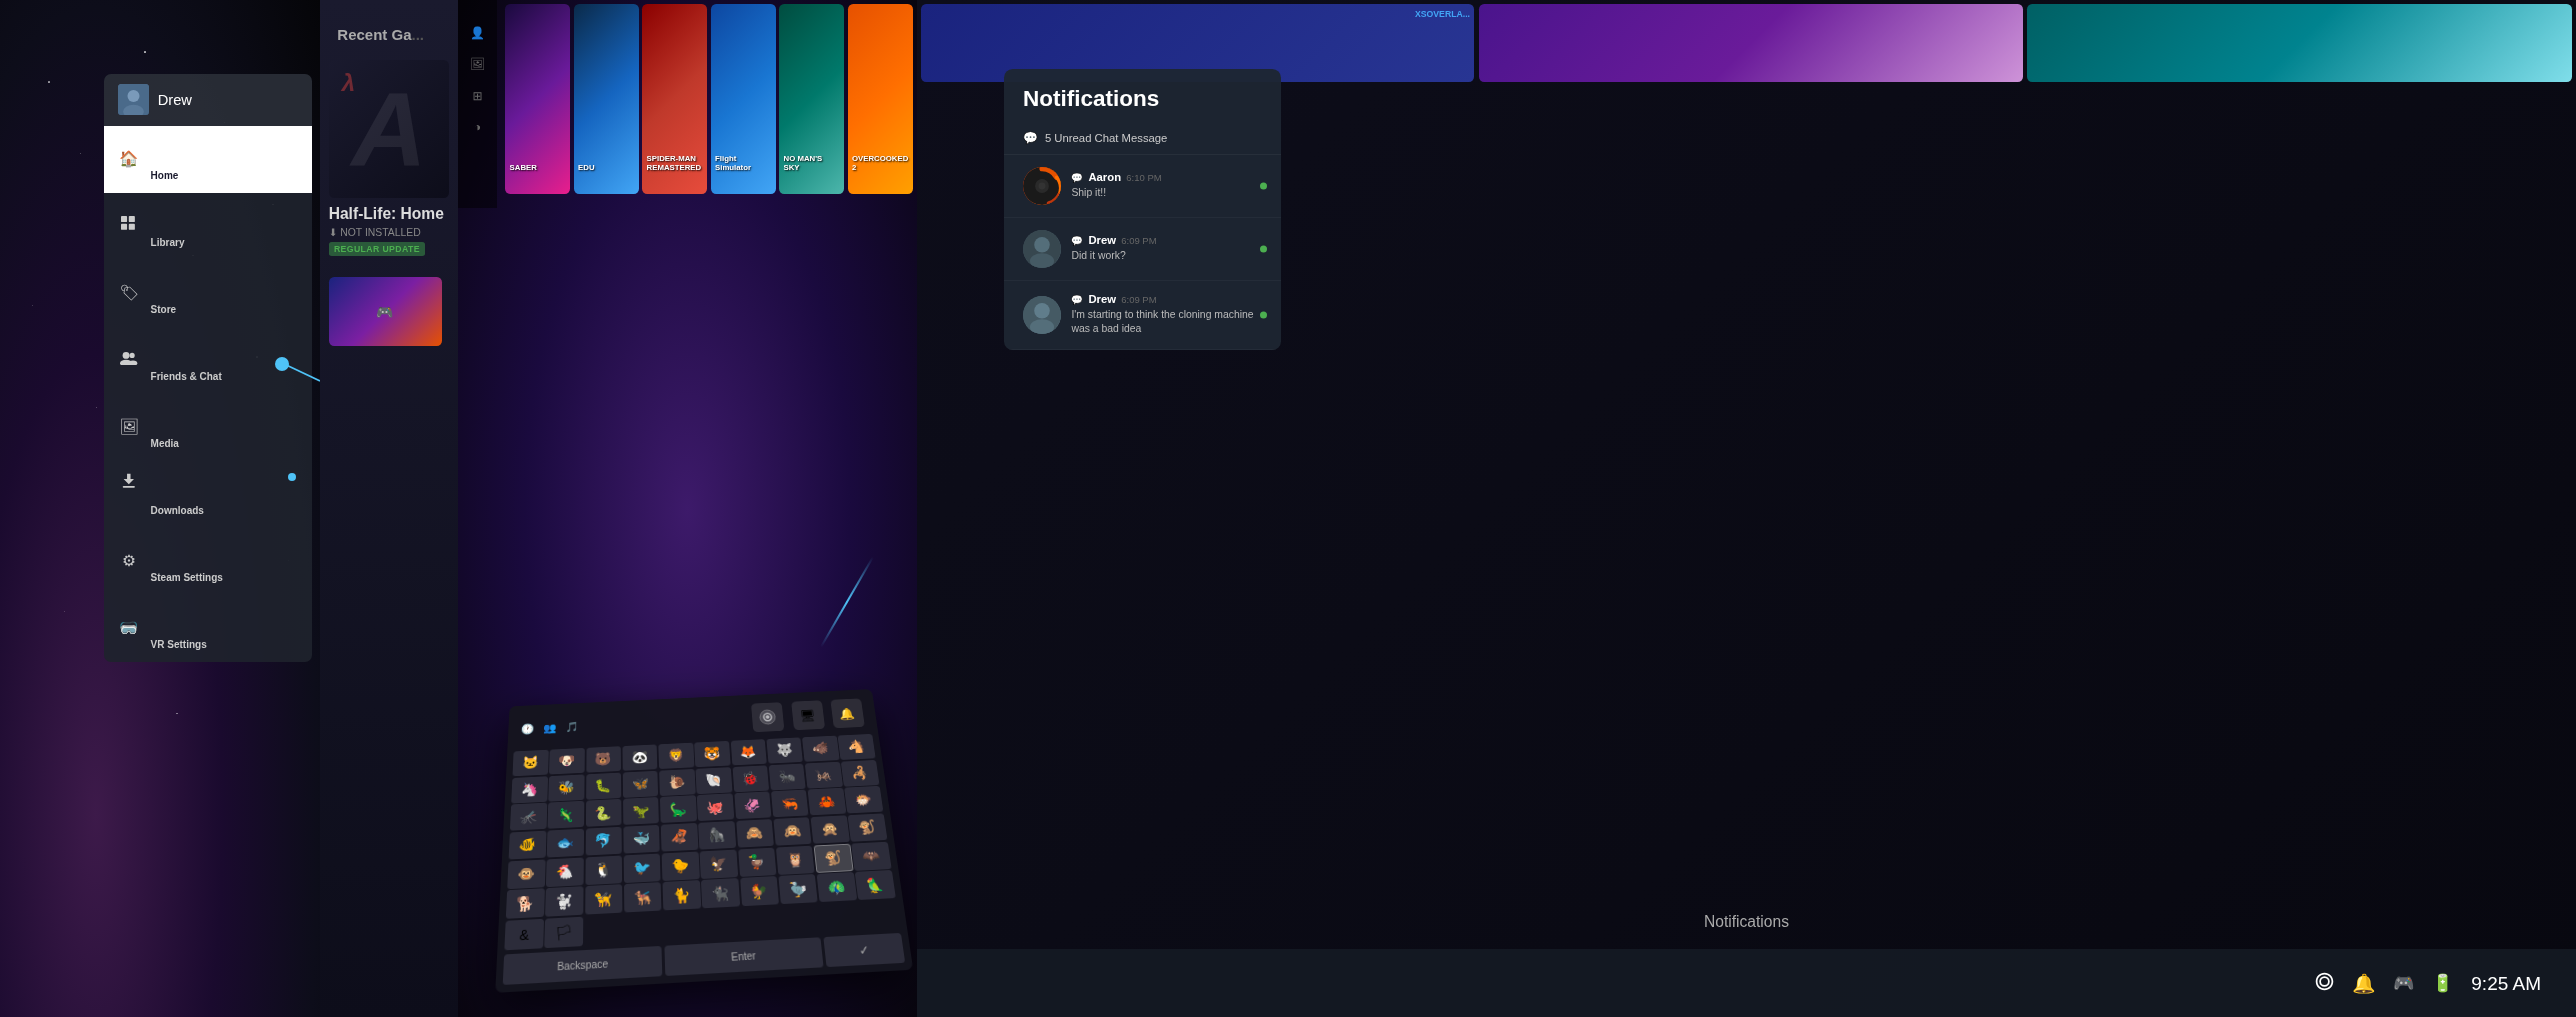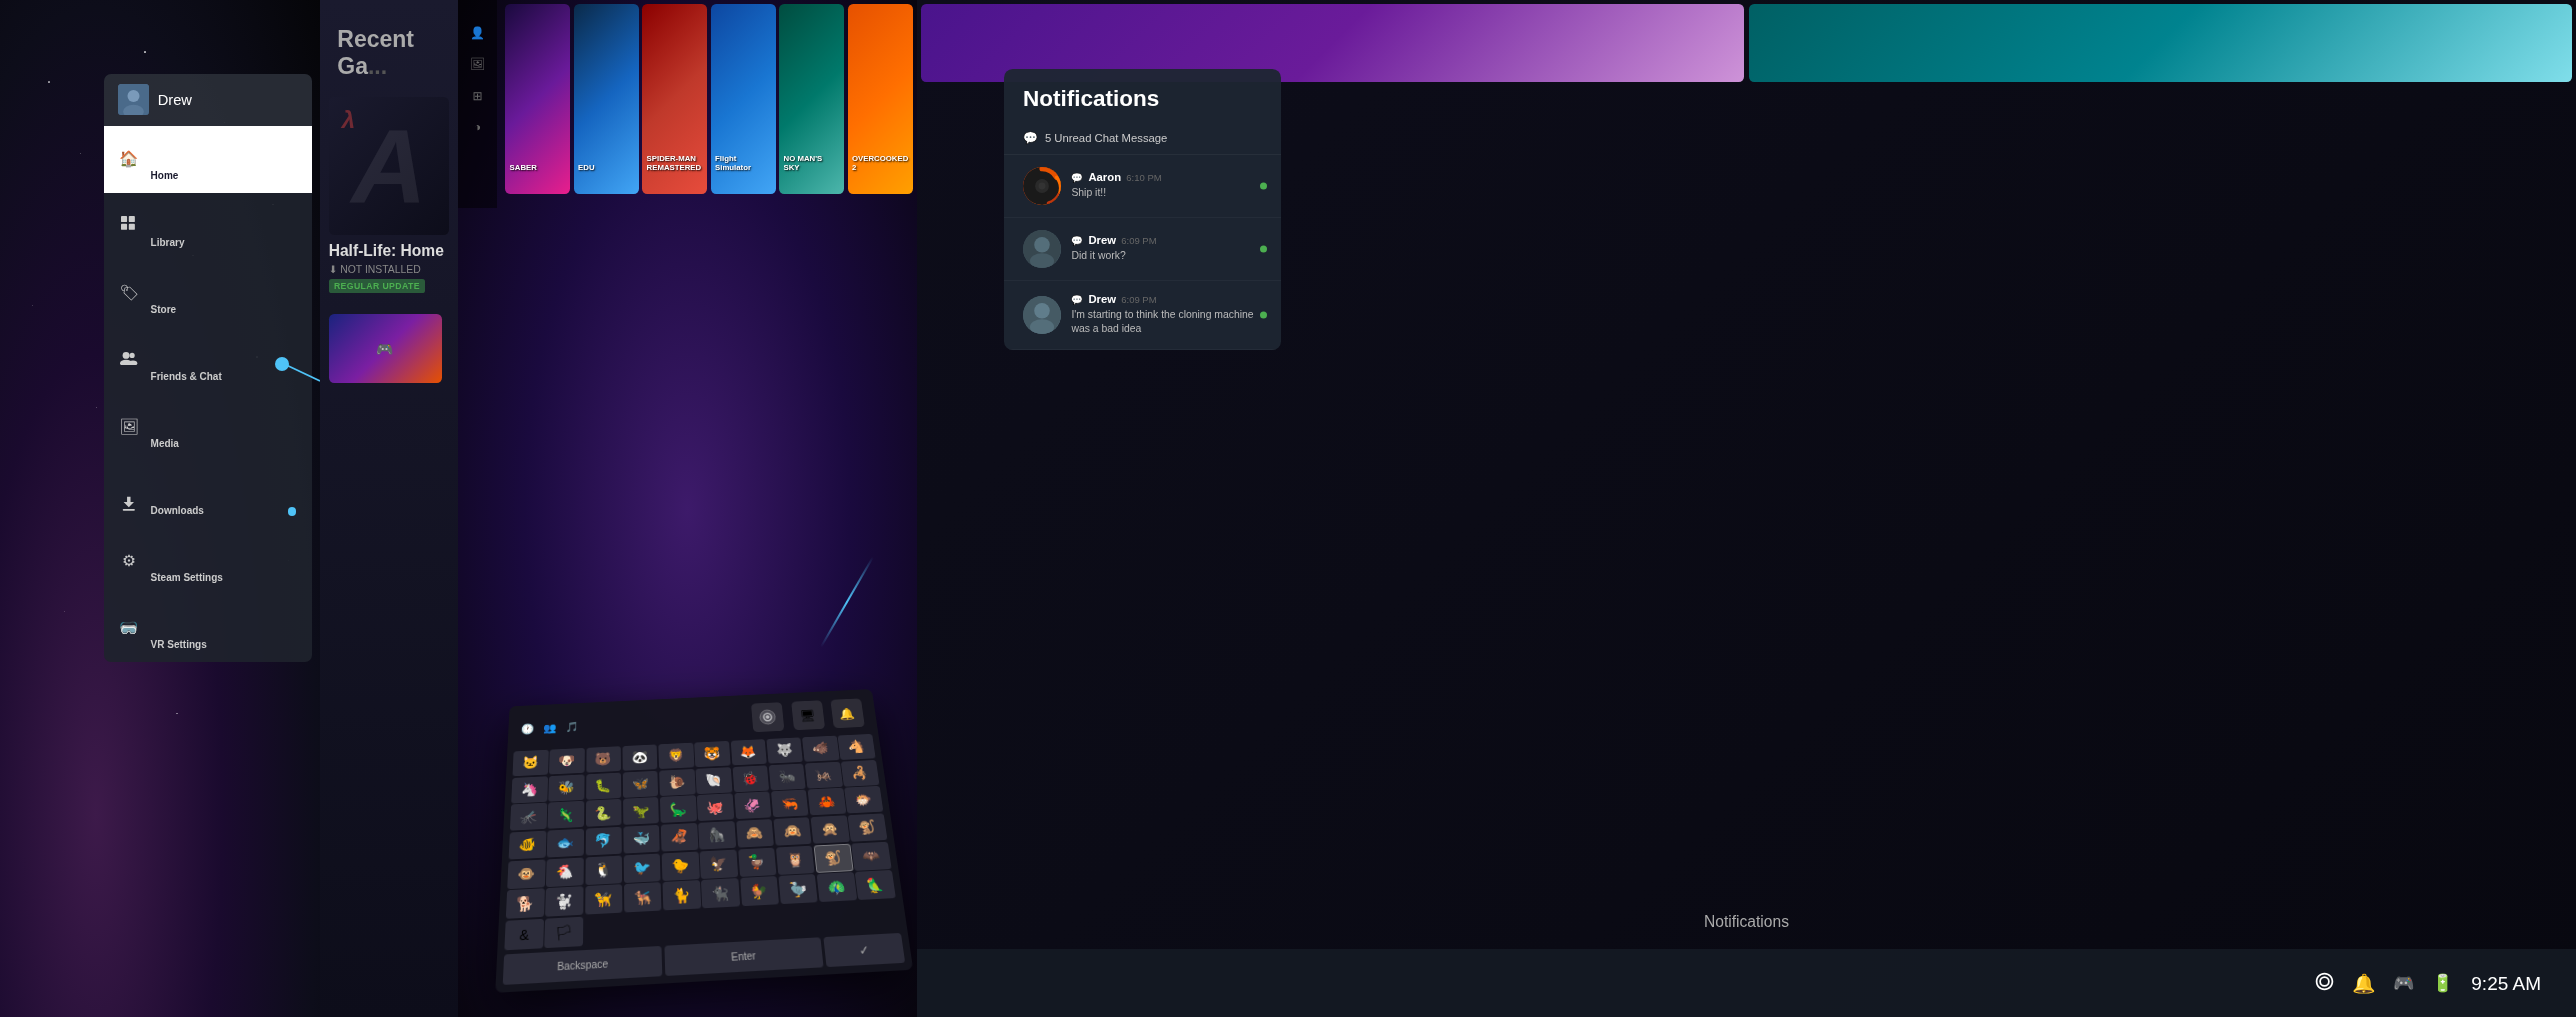--- a/index.html
+++ b/index.html
@@ -100,21 +100,21 @@
       text-align: center;
       flex-shrink: 0;
     }
     .menu-item-label {
       font-size: 10px;
       font-weight: 700;
       margin-top: 32px;
     }
     .menu-downloads-row {
       display: flex;
-      align-items: flex-end;
+      align-items: flex-start;
       padding: 12px 15.6px;
       gap: 12px;
       cursor: pointer;
       color: #ccc;
       font-size: 14px;
     }
     .downloads-indicator {
       width: 8.7px;
       height: 8.7px;
       background: #4fc3f7;
@@ -140,21 +140,21 @@
       flex-shrink: 0;
       background: #0a0a12;
     }
     .panel-games-content {
       position: absolute;
       inset: 0;
       background: linear-gradient(180deg, #1a1a2e 0%, #0d0d1a 100%);
     }
     .recent-games-title {
       color: #aaa;
-      font-size: 23px;
+      font-size: 15px;
       font-weight: 600;
       padding: 26px 17.3px 17.3px;
     }
     .half-life-title {
       font-size: 15.6px;
       font-weight: 600;
       color: #ddd;
     }
     .half-life-subtitle {
       font-size: 10.4px;
@@ -820,20 +820,23 @@
         <div class="vr-key-check">✓</div>
       </div>
     </div>
   </div>
 </div>
 
 <div class="panel-notifications">
   <div class="panel-notif-bg"></div>
 
   <div class="notif-game-cards-top">
+    <div class="notif-game-card notif-card-xsoverlay">
+      <span>XSOVERLA...</span>
+    </div>
     <div class="notif-game-card notif-card-bird"></div>
     <div class="notif-game-card notif-card-waterfall"></div>
   </div>
 
   <div class="notif-panel">
     <div class="notif-panel-header">
       <div class="notif-panel-title">Notifications</div>
     </div>
 
     <div class="notif-unread-row">

